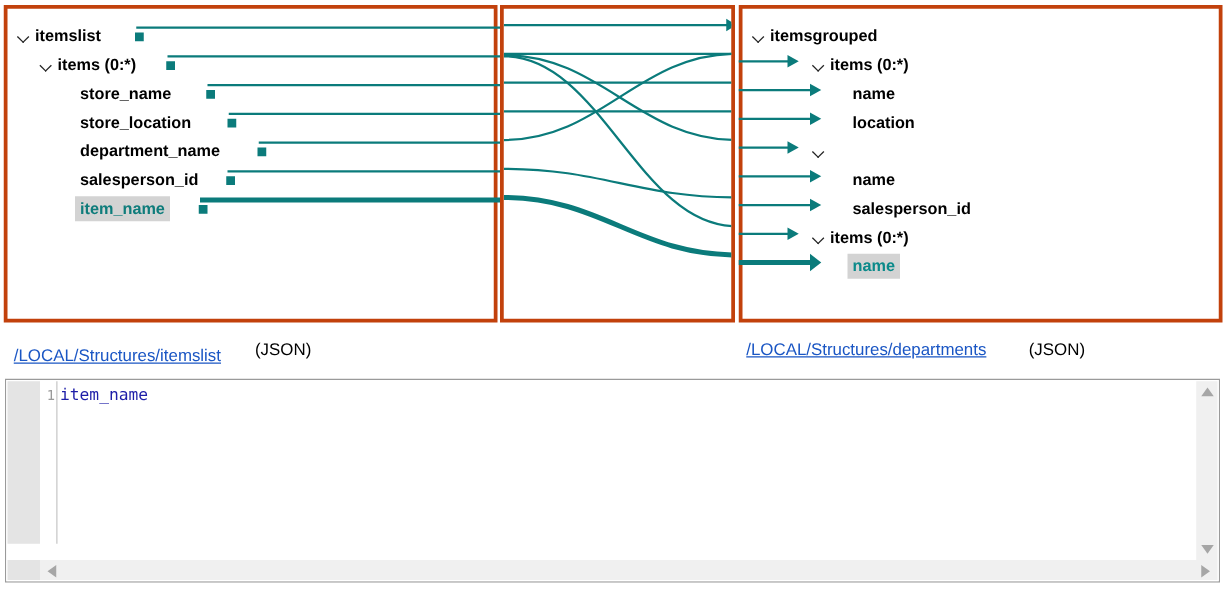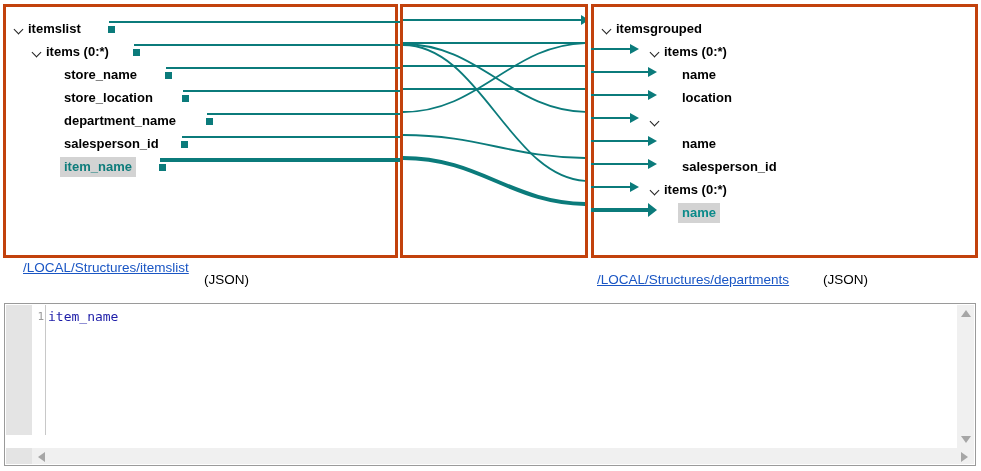--- a/index.html
+++ b/index.html
@@ -213,21 +213,21 @@
       <path d="M 648 136 L 657 141 L 648 146 Z" fill="#0b7b7b"></path>
       <line x1="591" y1="164" x2="650" y2="164" stroke="#0b7b7b" stroke-width="1.8"></line>
       <path d="M 648 159 L 657 164 L 648 169 Z" fill="#0b7b7b"></path>
       <line x1="591" y1="187" x2="632" y2="187" stroke="#0b7b7b" stroke-width="1.8"></line>
       <path d="M 630 182 L 639 187 L 630 192 Z" fill="#0b7b7b"></path>
       <line x1="591" y1="210" x2="650" y2="210" stroke="#0b7b7b" stroke-width="4"></line>
       <path d="M 648 203 L 657 210 L 648 217 Z" fill="#0b7b7b"></path>
     </svg>
 </div>
 
-<a class="src-link" style="left:11px;top:260px;margin-left:12px;">/LOCAL/Structures/itemslist</a>
+<a class="src-link" style="left:11px;top:277px;">/LOCAL/Structures/itemslist</a>
 <span class="src-type" style="left:204px;top:272px;">(JSON)</span>
 
 <a class="src-link" style="left:597px;top:272px;">/LOCAL/Structures/departments</a>
 <span class="src-type" style="left:823px;top:272px;">(JSON)</span>
 
 <div id="editor">
   <div id="editor-inner">
     <div id="gutter-grey"></div>
     <div id="gutter-num">
       <span>1</span>

